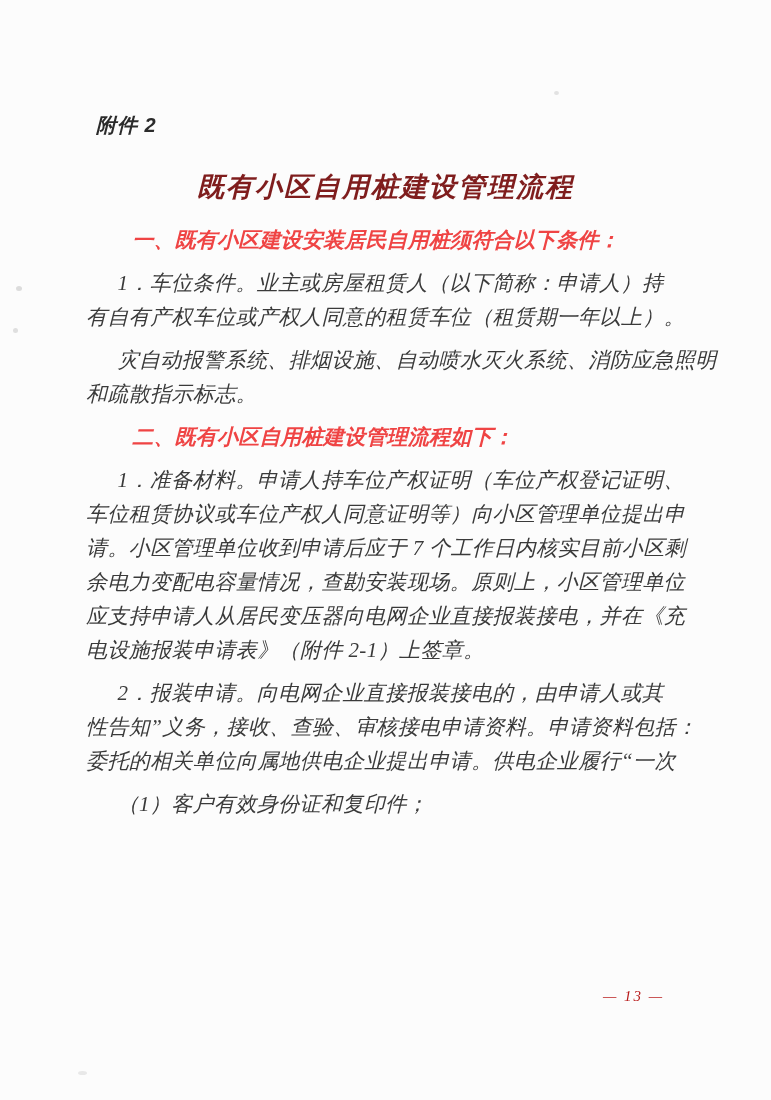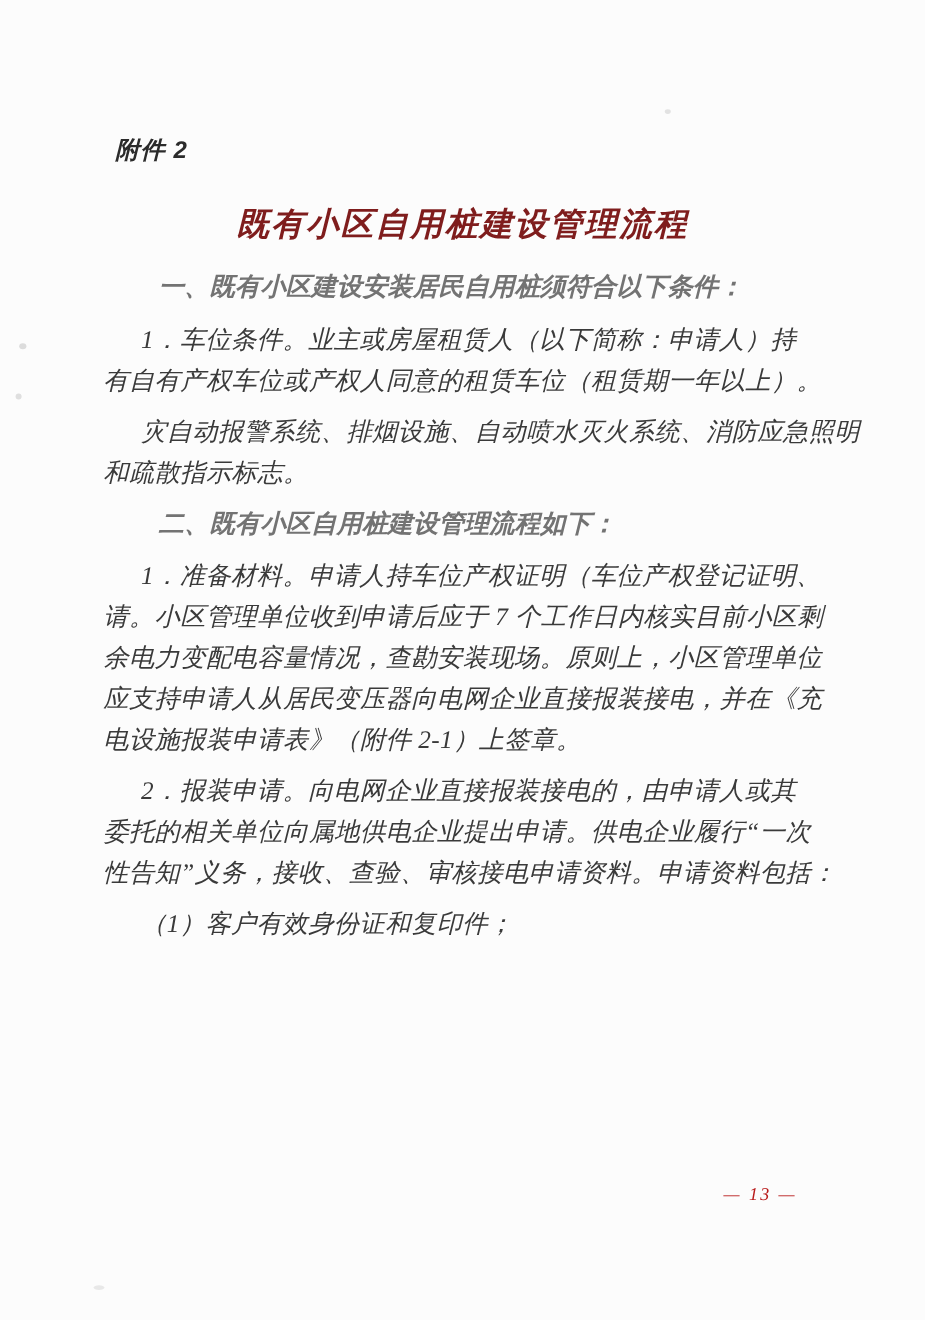--- a/index.html
+++ b/index.html
@@ -47,21 +47,21 @@
   .line {
     font-size: 21px;
     line-height: 34px;
     letter-spacing: 0.4px;
     white-space: nowrap;
     color: #3a3a3a;
   }
   .block.heading .line {
     font-family: "Liberation Sans", "DejaVu Sans", sans-serif;
     font-weight: 700;
-    color: #737373;
+    color: #ef4444;
     letter-spacing: 0.2px;
   }
   .block.heading .line:first-child { text-indent: 2.2em; }
   .block.paragraph .line:first-child { text-indent: 1.5em; }
   .page-number {
     position: absolute;
     left: 603px;
     top: 988px;
     font-family: "Liberation Serif", "DejaVu Serif", serif;
     font-size: 15px;
@@ -98,29 +98,30 @@
       </div>
       <div class="block paragraph">
         <div class="line">灾自动报警系统、排烟设施、自动喷水灭火系统、消防应急照明</div>
         <div class="line">和疏散指示标志。</div>
       </div>
       <div class="block heading">
         <div class="line">二、既有小区自用桩建设管理流程如下：</div>
       </div>
       <div class="block paragraph">
         <div class="line">1．准备材料。申请人持车位产权证明（车位产权登记证明、</div>
+        <div class="line">车位租赁协议或车位产权人同意证明等）向小区管理单位提出申</div>
         <div class="line">请。小区管理单位收到申请后应于 7 个工作日内核实目前小区剩</div>
         <div class="line">余电力变配电容量情况，查勘安装现场。原则上，小区管理单位</div>
         <div class="line">应支持申请人从居民变压器向电网企业直接报装接电，并在《充</div>
         <div class="line">电设施报装申请表》（附件 2-1）上签章。</div>
       </div>
       <div class="block paragraph">
         <div class="line">2．报装申请。向电网企业直接报装接电的，由申请人或其</div>
+        <div class="line">性告知”义务，接收、查验、审核接电申请资料。申请资料包括：</div>
         <div class="line">委托的相关单位向属地供电企业提出申请。供电企业履行“一次</div>
-        <div class="line">性告知”义务，接收、查验、审核接电申请资料。申请资料包括：</div>
       </div>
       <div class="block paragraph">
         <div class="line">（1）客户有效身份证和复印件；</div>
       </div>
     </div>
 
   <div class="page-number">— 13 —</div>
 
   <div class="speck speck-1"></div>
   <div class="speck speck-2"></div>

